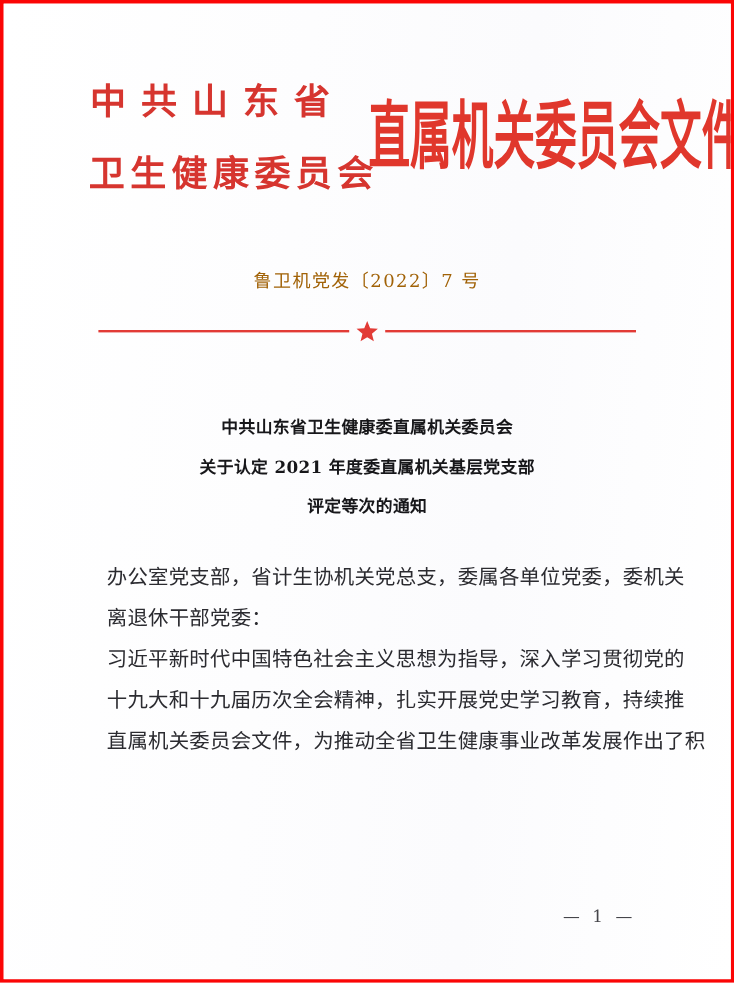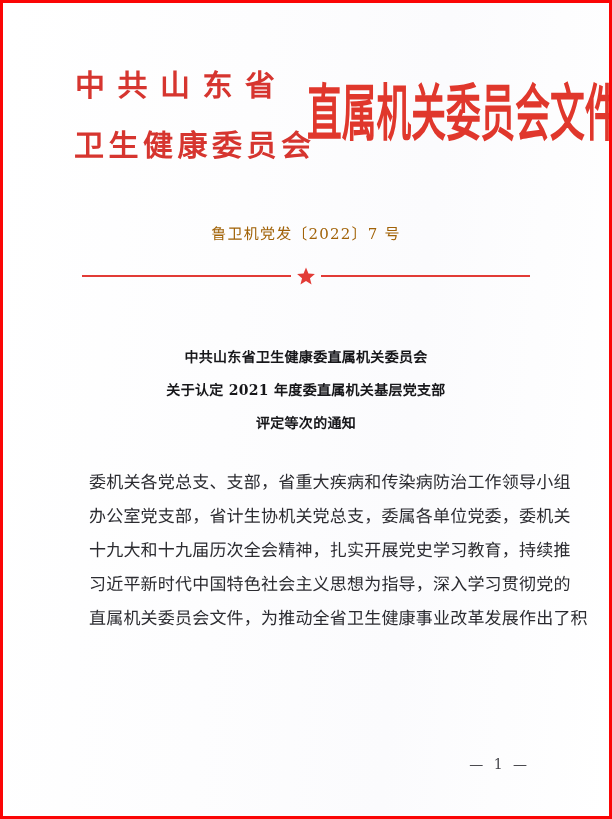--- a/index.html
+++ b/index.html
@@ -206,23 +206,23 @@
       <div class="rule-seg"></div>
     </div>
 
     <div class="doc-title">
       <span class="tline">中共山东省卫生健康委直属机关委员会</span>
       <span class="tline">关于认定 2021 年度委直属机关基层党支部</span>
       <span class="tline">评定等次的通知</span>
     </div>
 
     <div class="body-block">
-      <span class="body-line">委机关各党总支、支部，省重大疾病和传染病防治工作领导小组</span>
       <span class="body-line">办公室党支部，省计生协机关党总支，委属各单位党委，委机关</span>
+      <span class="body-line">离退休干部党委：</span>
+      <span class="body-line">习近平新时代中国特色社会主义思想为指导，深入学习贯彻党的</span>
       <span class="body-line">十九大和十九届历次全会精神，扎实开展党史学习教育，持续推</span>
-      <span class="body-line">习近平新时代中国特色社会主义思想为指导，深入学习贯彻党的</span>
       <span class="body-line">直属机关委员会文件，为推动全省卫生健康事业改革发展作出了积</span>
     </div>
 
     <div class="page-number">— 1 —</div>
 
   </div>
 </div>
 
 </body></html>

